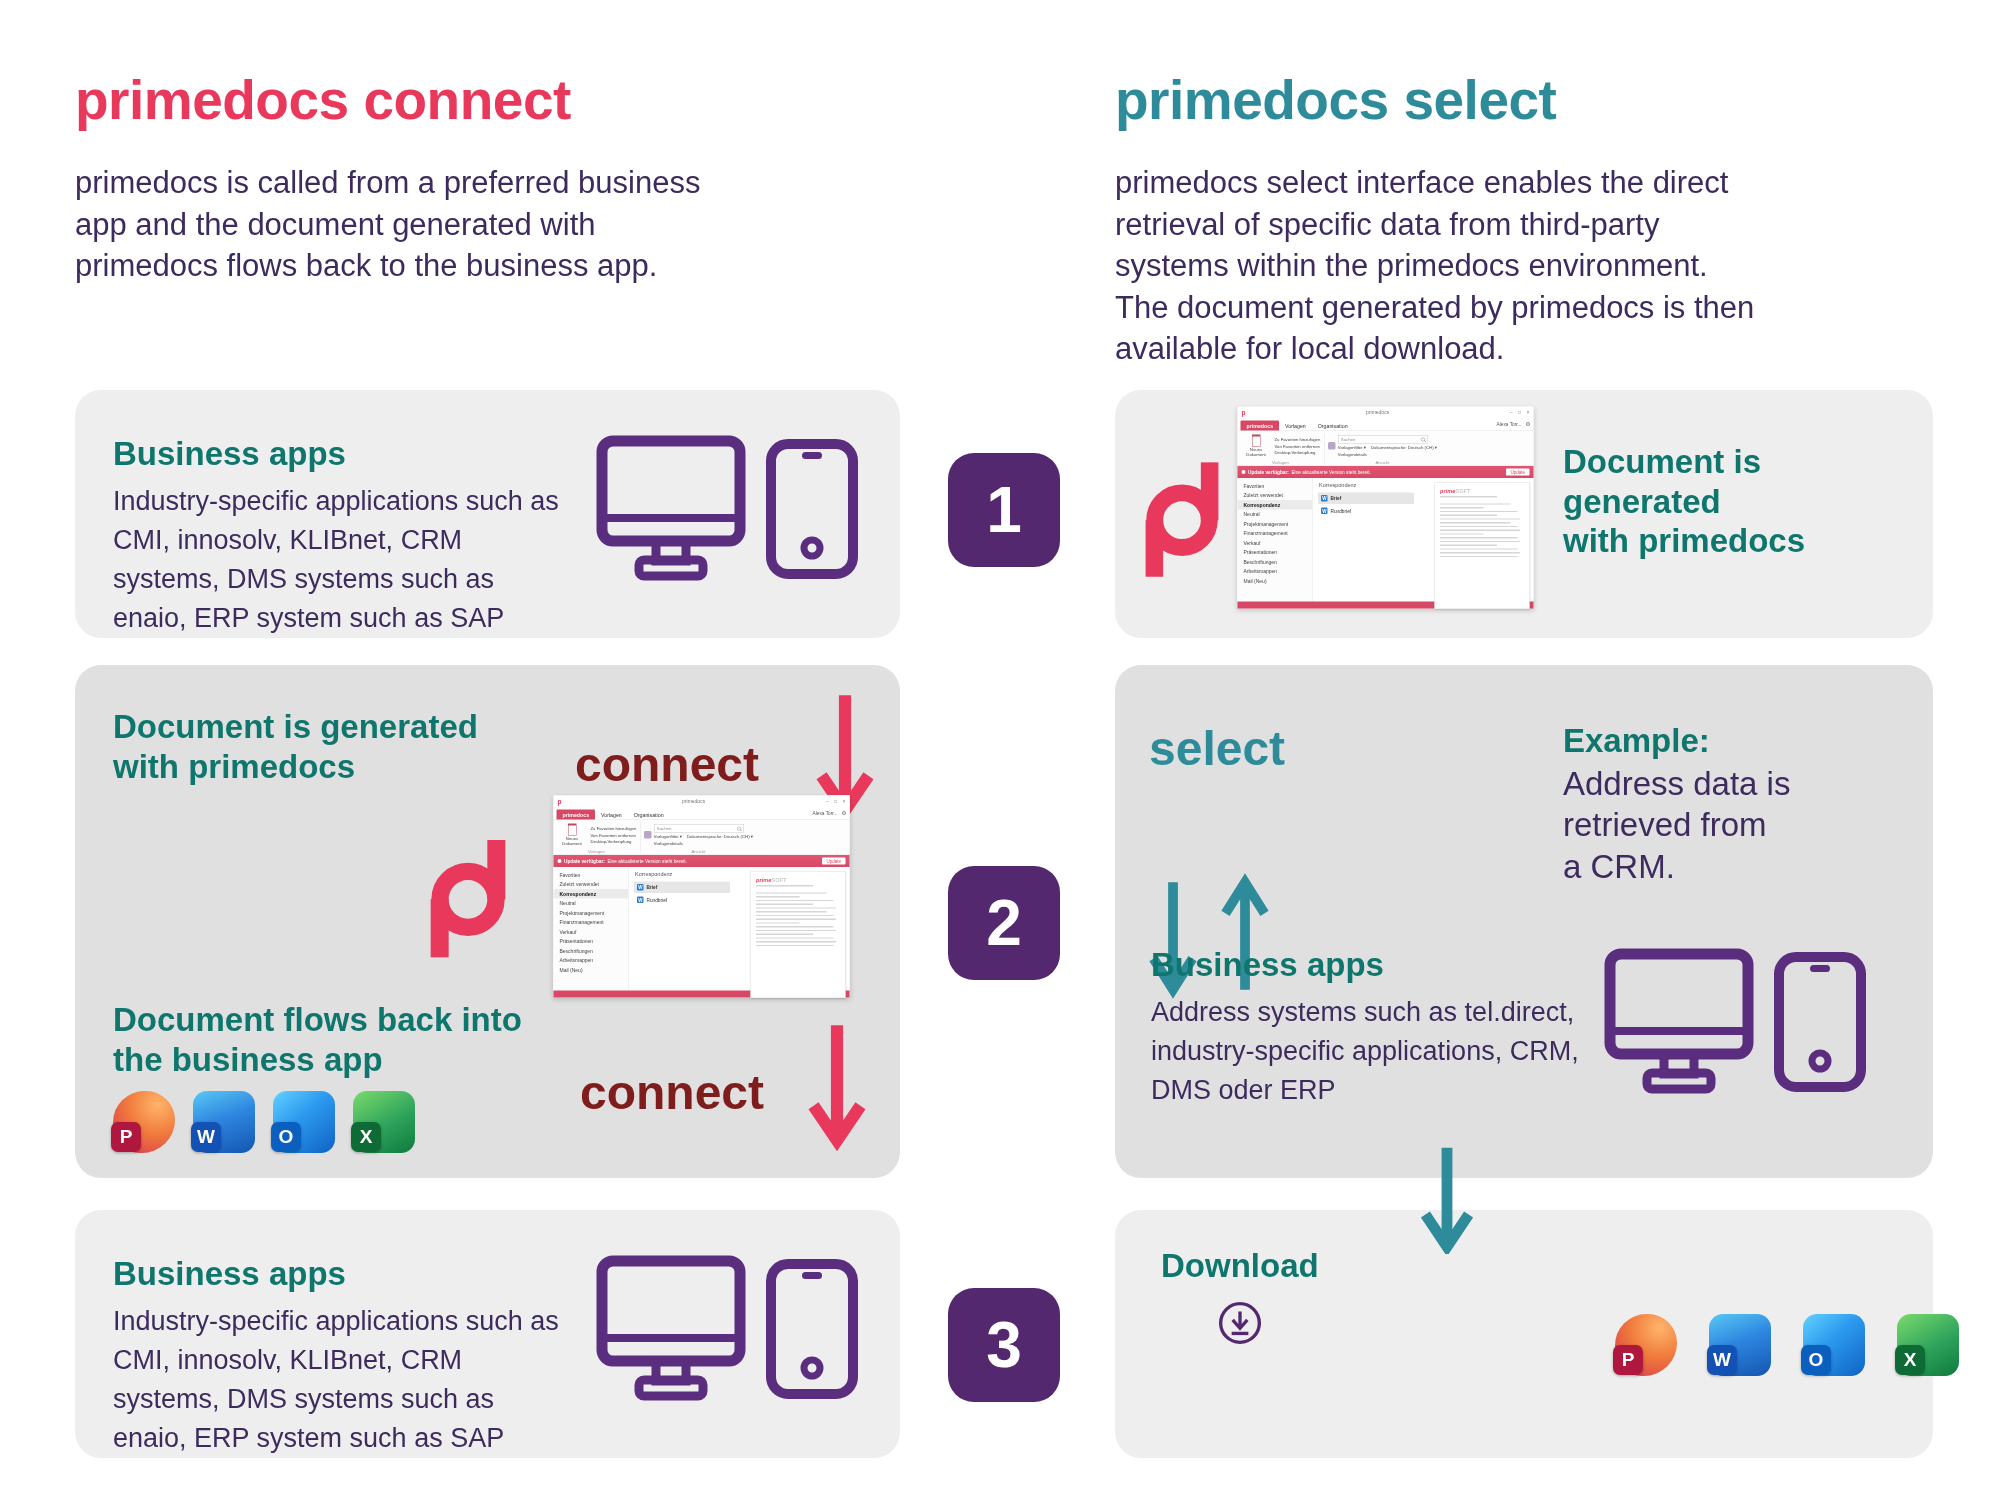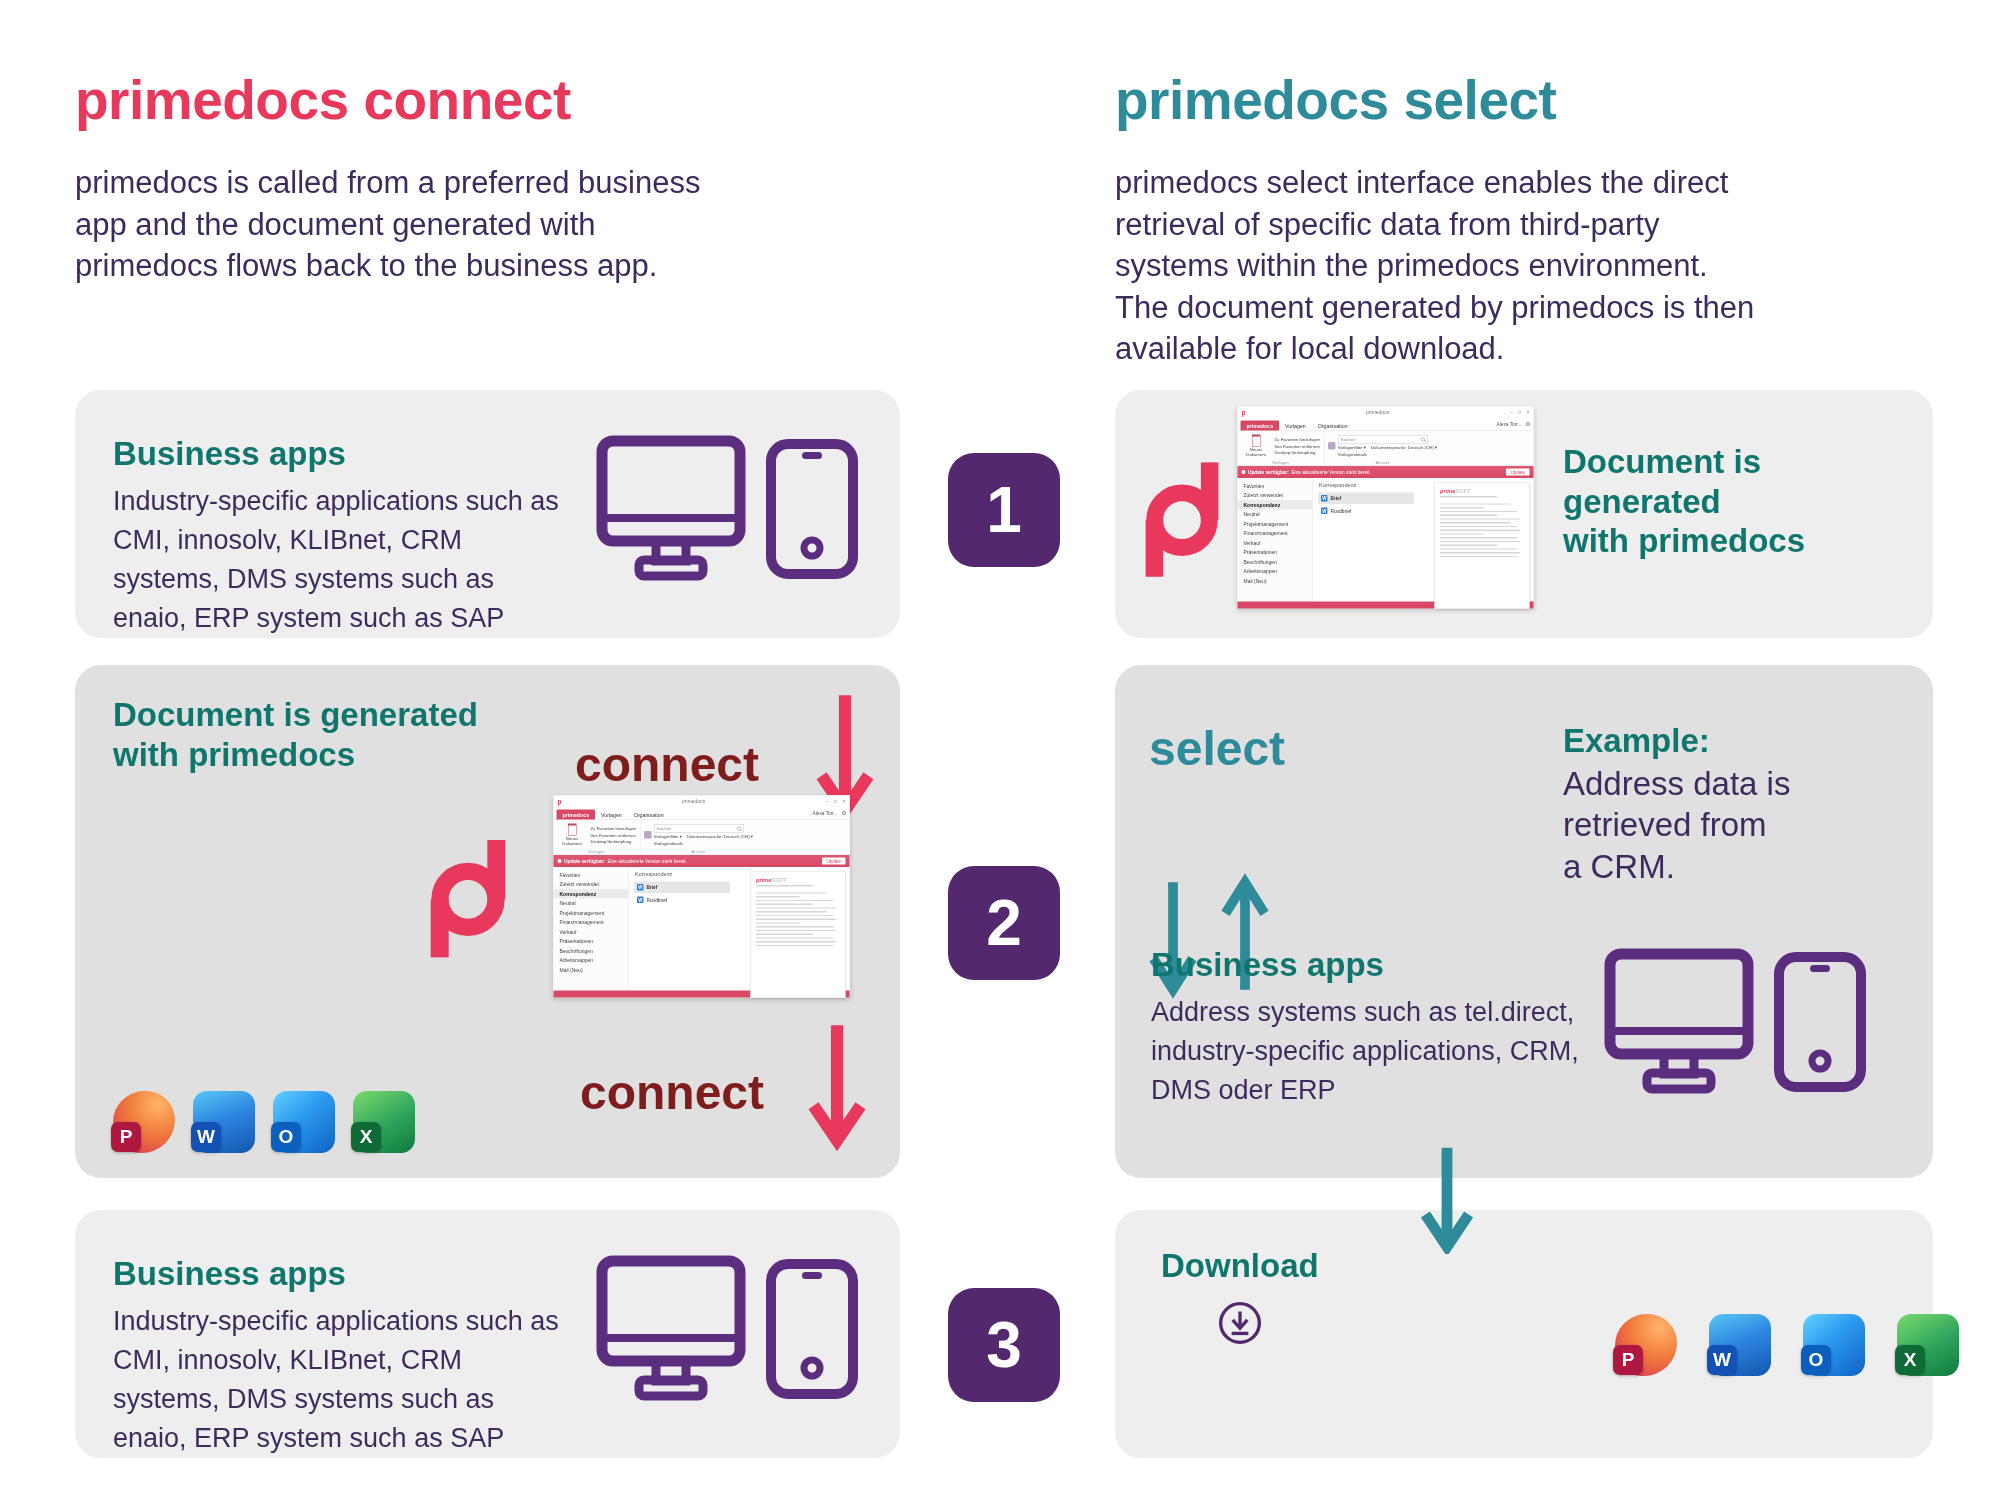--- a/index.html
+++ b/index.html
@@ -114,21 +114,21 @@
     </g>
   </svg>
   <svg class="abs" style="left:690px;top:48px;" width="94" height="142" viewBox="0 0 94 142">
     <rect x="6" y="6" width="82" height="130" rx="17" fill="none" stroke="#5B2D7E" stroke-width="10"></rect>
     <rect x="37" y="14" width="20" height="7" rx="3.5" fill="#5B2D7E"></rect>
     <circle cx="47" cy="110" r="8" fill="none" stroke="#5B2D7E" stroke-width="7"></circle>
   </svg>
 </div>
 
 <div class="card card-dark" style="left:75px;top:665px;width:825px;height:513px;">
-  <div class="abs box-h prelined" style="left:38px;top:30px;">Document is generated
+  <div class="abs box-h prelined" style="left:38px;top:42px;">Document is generated
 with primedocs</div>
   <div class="abs flow-label flow-pink" style="left:500px;top:72px;">connect</div>
   <svg class="abs" style="left:740px;top:22px;" width="60" height="140" viewBox="0 0 64 140">
     <line x1="32" y1="4" x2="32" y2="120" stroke="#E8395C" stroke-width="13"></line>
     <polyline points="7,90 32,127 57,90" fill="none" stroke="#E8395C" stroke-width="13"></polyline>
   </svg>
   <svg class="abs" style="left:353px;top:158px;" width="80" height="142" viewBox="0 0 120 190">
     <circle cx="60" cy="103" r="42" fill="none" stroke="#E8395C" stroke-width="26"></circle>
     <rect x="4" y="103" width="27" height="87" fill="#E8395C"></rect>
     <rect x="89" y="14" width="27" height="89" fill="#E8395C"></rect>
@@ -243,20 +243,22 @@
               </div>
         </div>
       </div>
     </div>
     <div class="m-status">
       <span>Letzte Aktualisierung: 17.05.2023</span>
       <span>⟳</span>
     </div>
   </div>
 </div>
+  <div class="abs box-h prelined" style="left:38px;top:335px;">Document flows back into
+the business app</div>
   <div class="office-row" style="left:36px;top:424px;">
     <div class="oicon pp">
         <span class="o-shape"></span>
         <span class="obadge">P</span>
       </div>
     <div class="oicon wd">
         <span class="o-shape"></span>
         <span class="obadge">W</span>
       </div>
     <div class="oicon ol">

